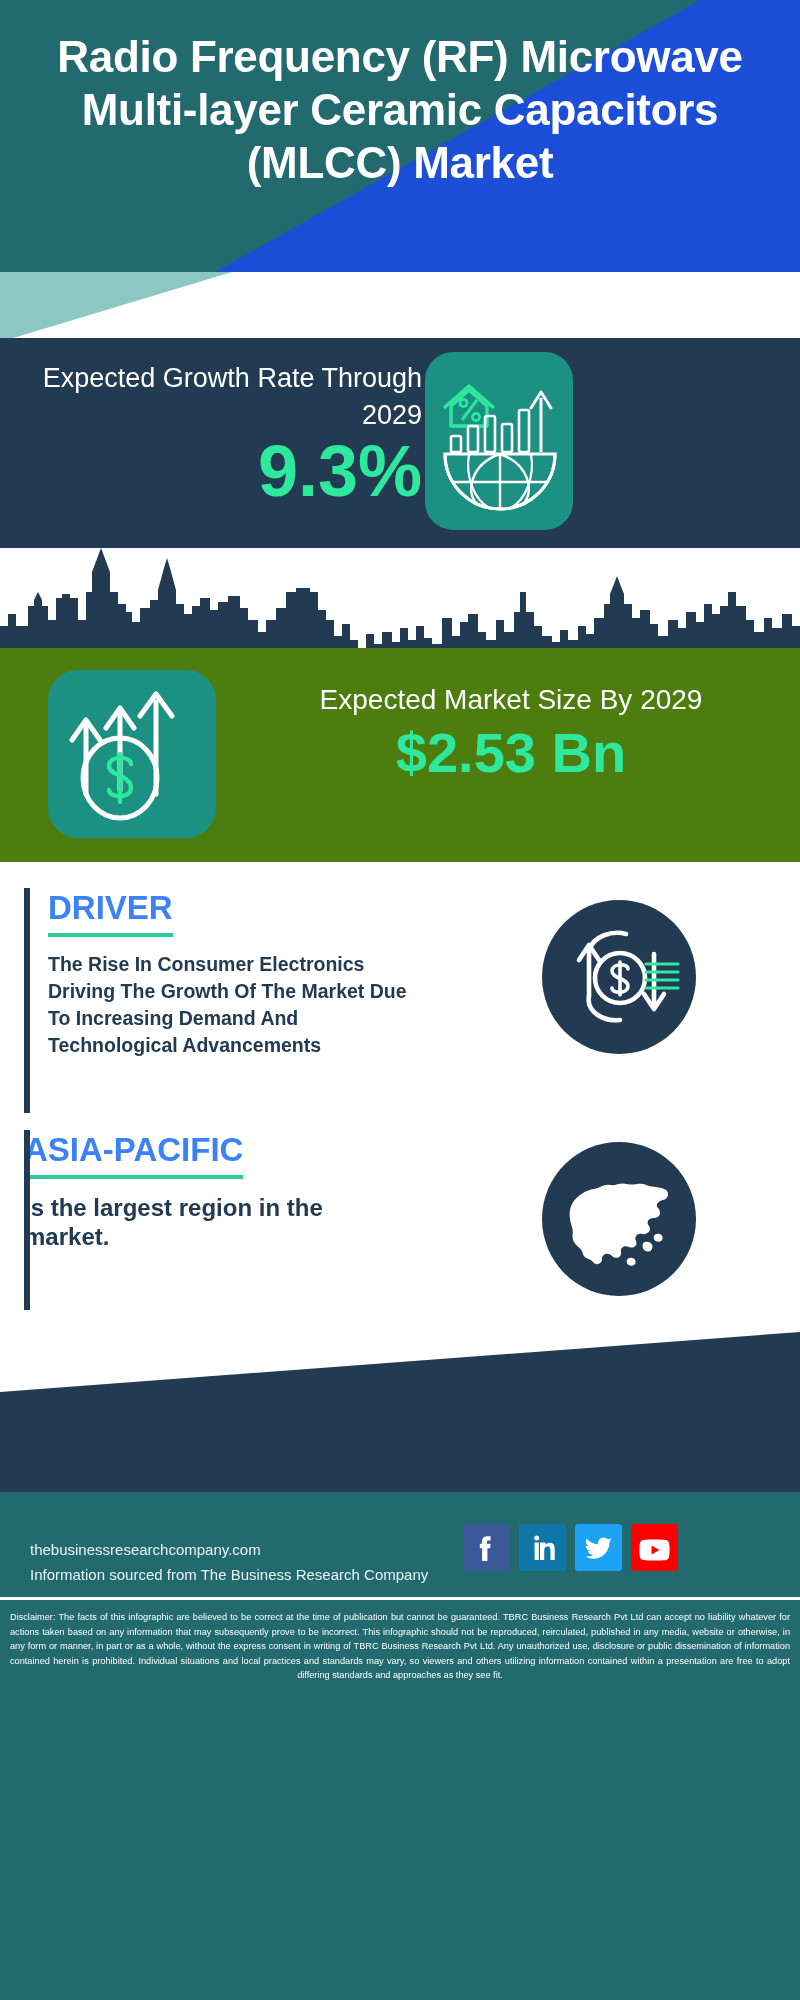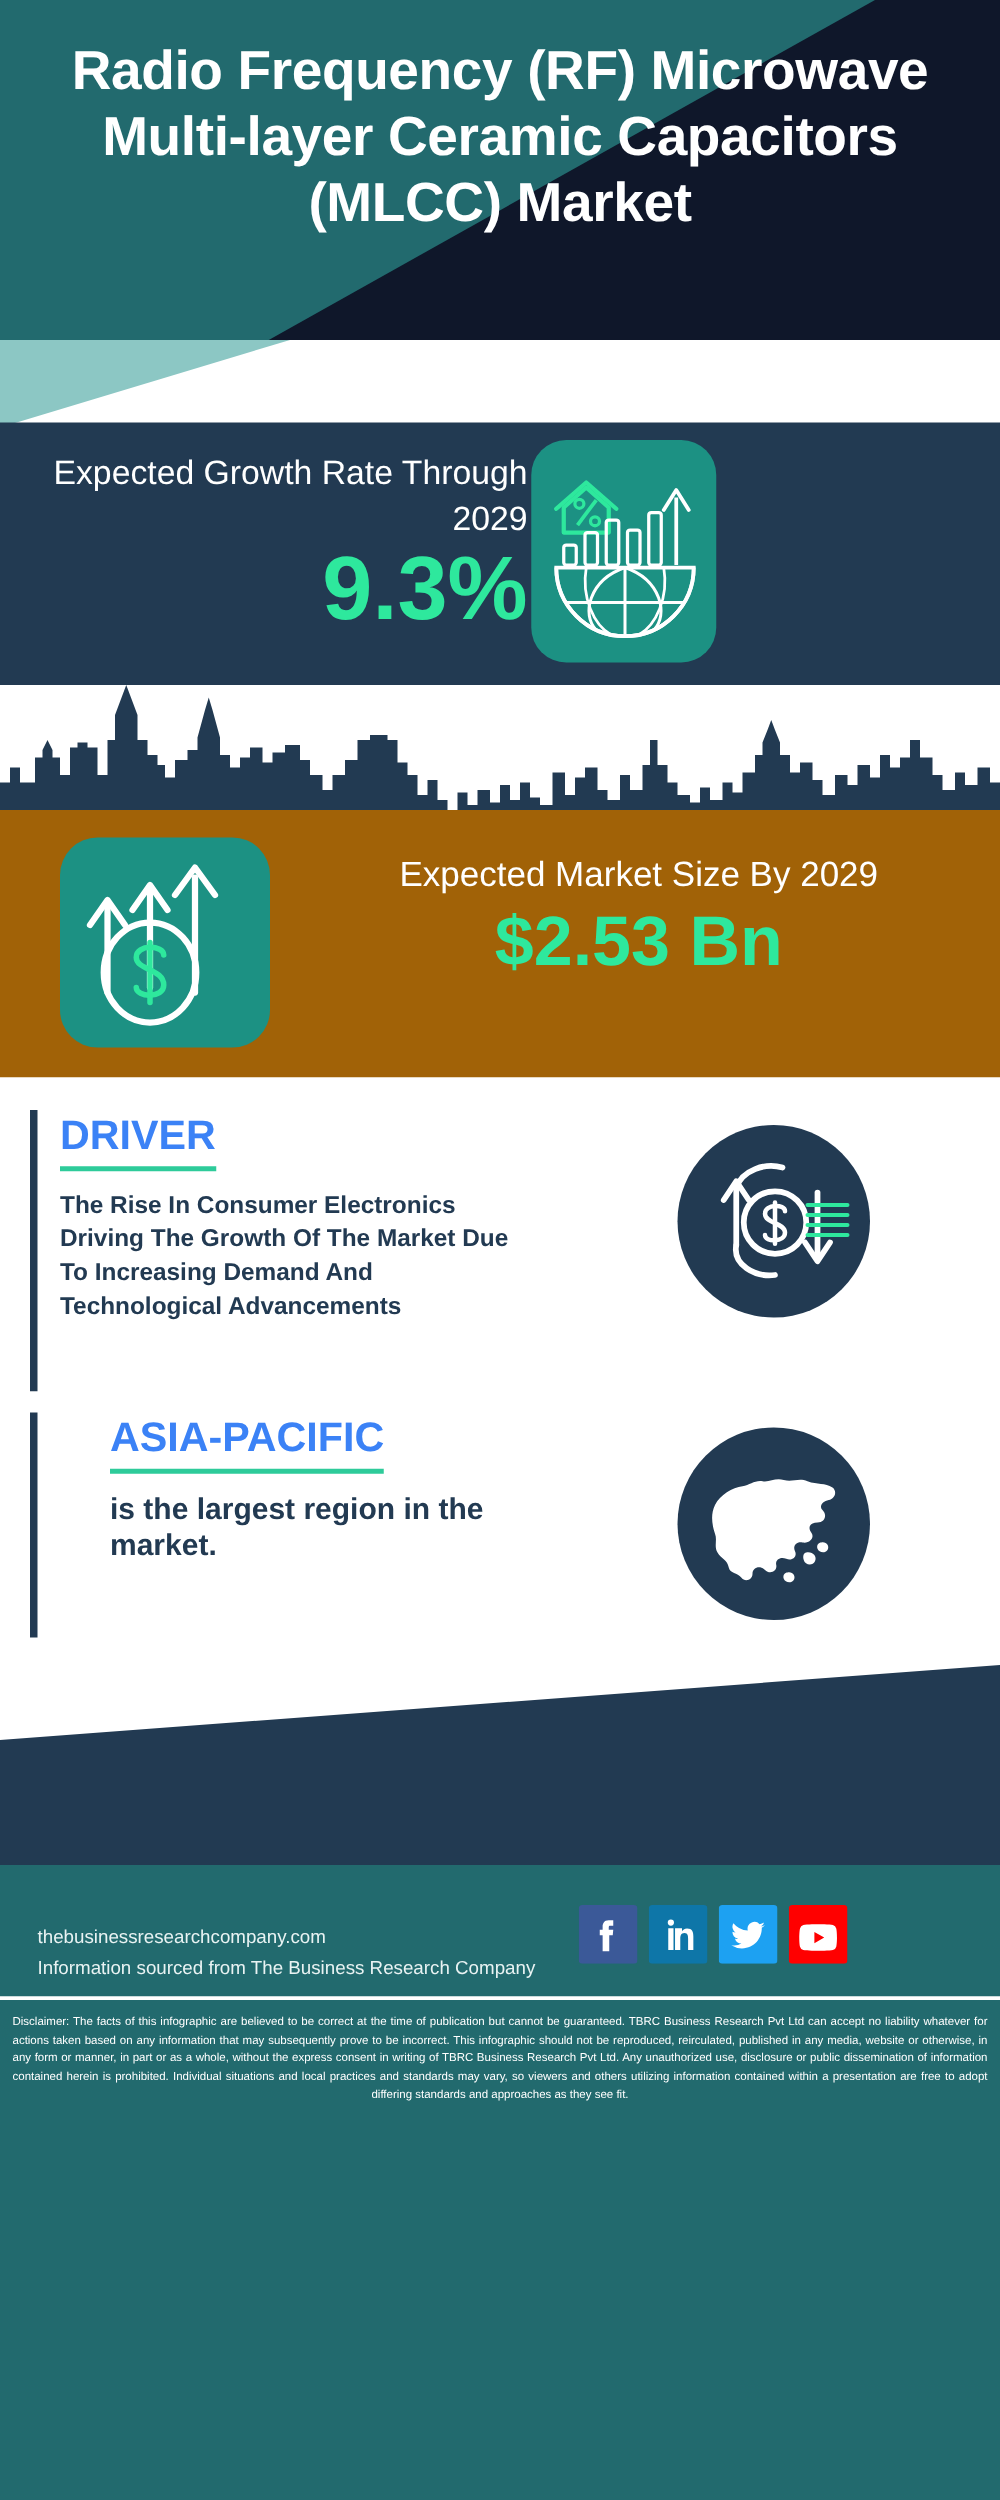--- a/index.html
+++ b/index.html
@@ -6,21 +6,21 @@
   body{
     width:800px;height:2000px;position:relative;overflow:hidden;
     background:#ffffff;
     font-family:"Liberation Sans", sans-serif;
   }
   .stage{position:absolute;inset:0;width:800px;height:2000px;}
 
   
   .header{
     position:absolute;left:0;top:0;width:800px;height:272px;
-    background:#0f172a;overflow:hidden;
+    background:#1d4ed8;overflow:hidden;
   }
   .header .tealwedge{
     position:absolute;left:0;top:0;width:800px;height:272px;
     background:#226a6e;
     clip-path:polygon(0 0, 700px 0, 215px 272px, 0 272px);
   }
   .header-title{
     position:absolute;left:0;top:30px;width:800px;
     text-align:center;color:#ffffff;
     font-size:44px;line-height:53px;font-weight:bold;
@@ -61,21 +61,21 @@
   }
 
   
   .skyline-band{
     position:absolute;left:0;top:548px;width:800px;height:120px;
     background:#ffffff;overflow:hidden;
   }
   .skyline-band svg{position:absolute;left:0;bottom:0;}
   .marketsize{
     position:absolute;left:0;top:648px;width:800px;height:214px;
-    background:#a16207;
+    background:#4d7c0f;
   }
   .ms-icon{
     position:absolute;left:48px;top:22px;width:168px;height:168px;
     background:#1c9183;border-radius:30px;
   }
   .ms-txt{
     position:absolute;left:235px;top:32px;width:552px;text-align:center;
   }
   .ms-lbl{color:#ffffff;font-size:28px;line-height:39px;}
   .ms-val{color:#2ee89d;font-size:56px;line-height:64px;font-weight:bold;margin-top:2px;}
@@ -245,21 +245,21 @@
 
         <line x1="104" y1="64" x2="136" y2="64" stroke="#2ee89d" stroke-width="3.2" stroke-linecap="round"></line>
         <line x1="104" y1="72" x2="136" y2="72" stroke="#2ee89d" stroke-width="3.2" stroke-linecap="round"></line>
         <line x1="104" y1="80" x2="136" y2="80" stroke="#2ee89d" stroke-width="3.2" stroke-linecap="round"></line>
         <line x1="104" y1="88" x2="136" y2="88" stroke="#2ee89d" stroke-width="3.2" stroke-linecap="round"></line>
       </svg>
     </div>
 
     <div class="block" style="left:24px;top:268px;width:520px;height:180px;">
       <div class="rule"></div>
-      <div style="padding-left:24px;margin-left:40px;">
+      <div style="">
         <div class="blk-title">ASIA-PACIFIC</div>
         <div class="blk-body light" style="max-width:320px;">is the largest region in the market.</div>
       </div>
     </div>
     <div class="circ" style="left:542px;top:280px;width:154px;height:154px;">
       <svg width="154" height="154" viewBox="0 0 154 154" fill="none">
         <path fill="#ffffff" d="M30 62 C34 54 44 48 52 47 C58 46 62 42 68 43 C74 44 78 40 85 42
           C92 44 97 40 104 43 C112 46 118 44 124 48 C128 51 126 57 121 58 C116 59 113 63 116 66
           C120 70 118 76 112 76 C106 76 104 80 107 84 C110 88 106 93 100 92 C95 91 92 95 94 99
           C96 103 92 107 87 105 C82 103 78 106 79 110 C80 115 74 118 70 114 C66 110 60 112 60 117

